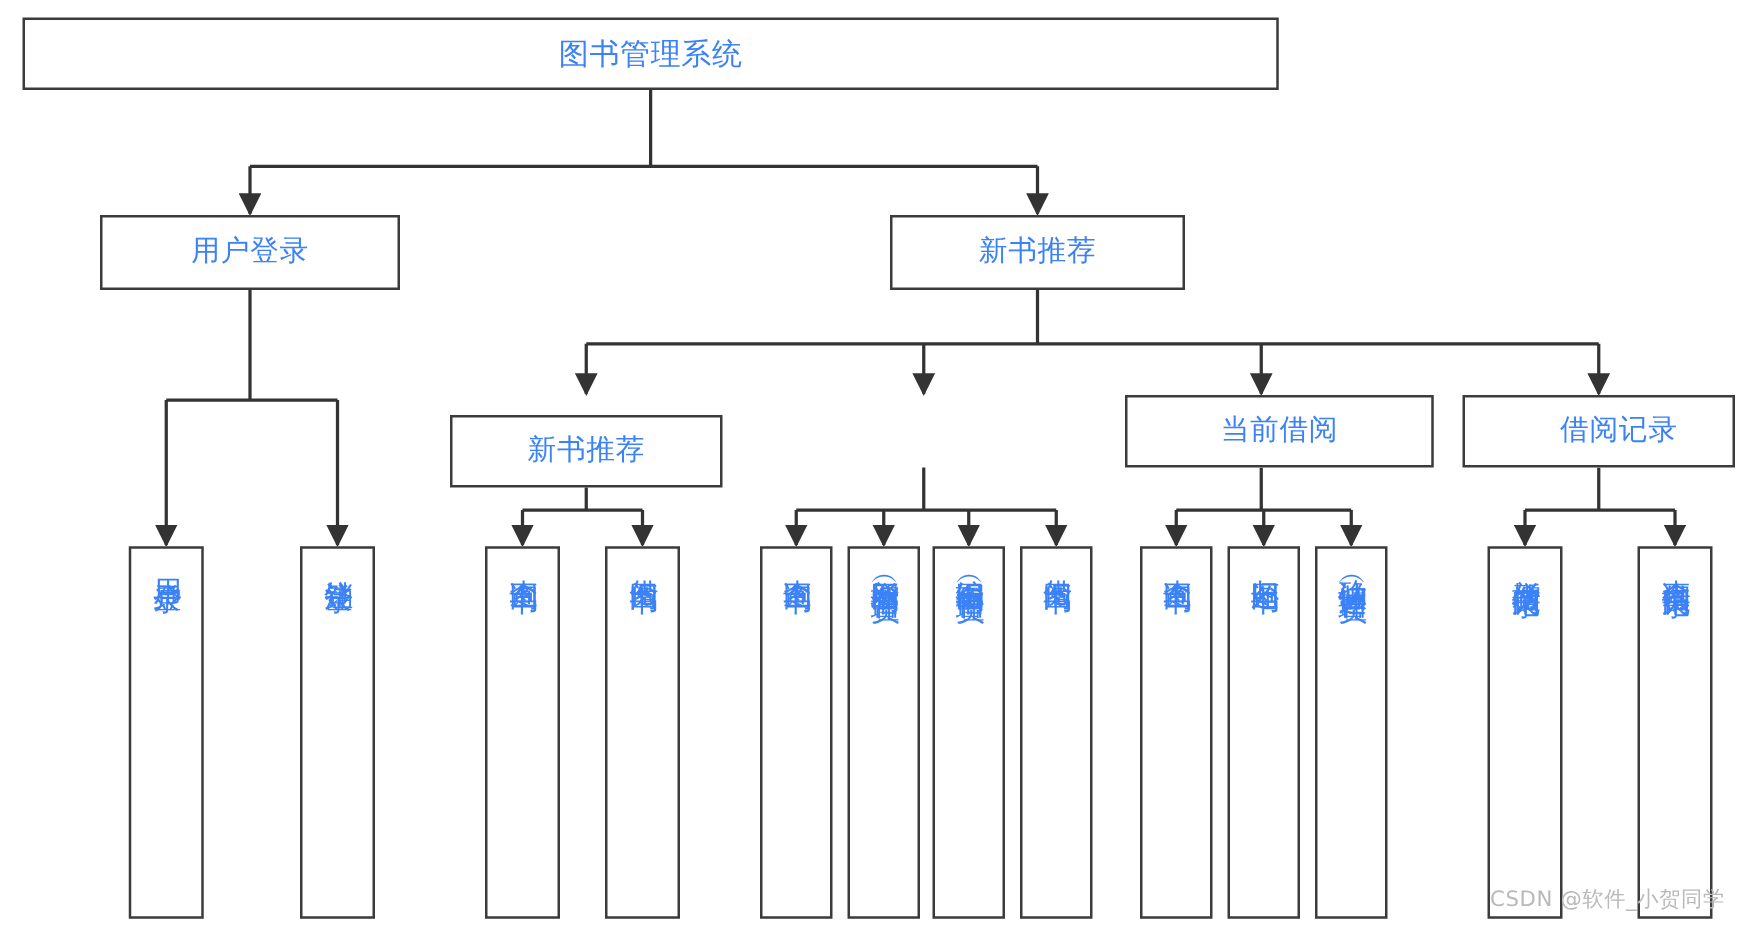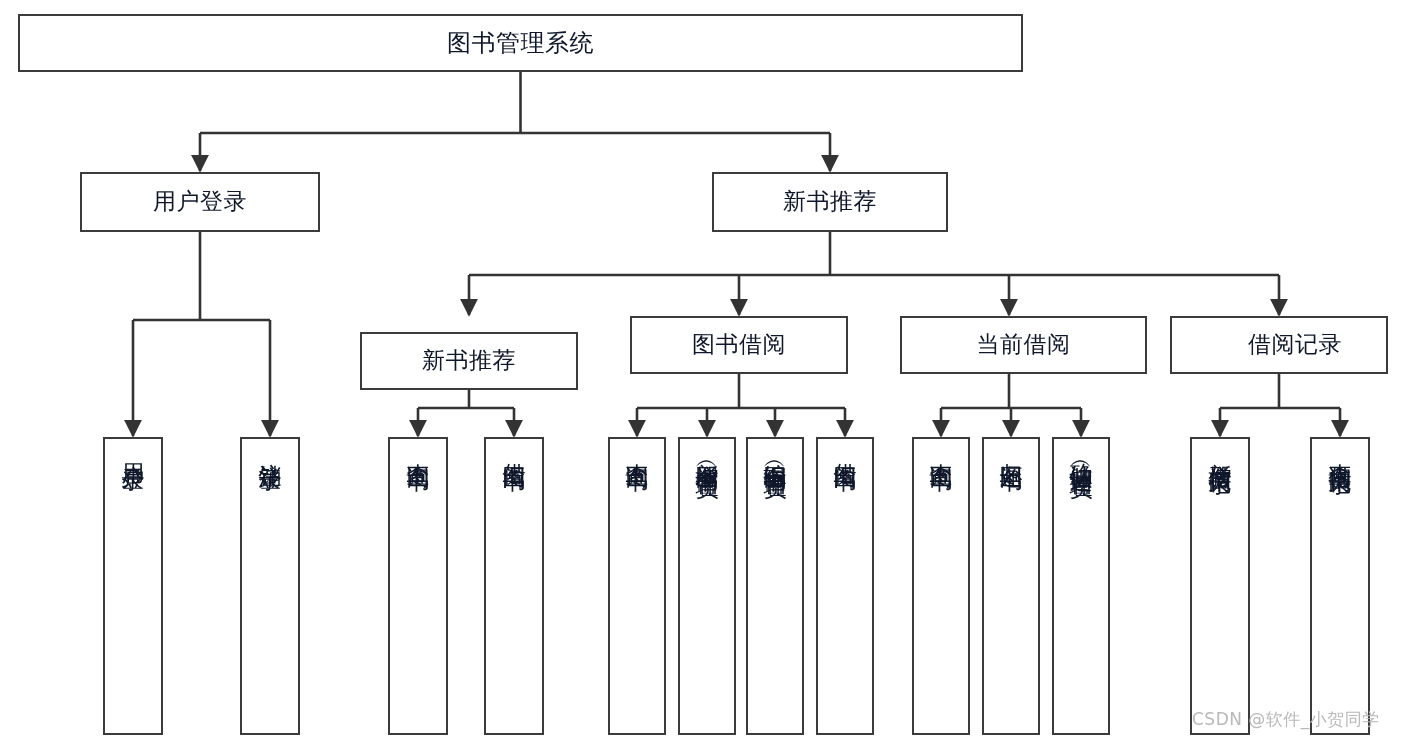--- a/index.html
+++ b/index.html
@@ -31,21 +31,21 @@
     position: absolute;
     box-sizing: border-box;
     background: #ffffff;
     border: 2px solid #3b3b3b;
     display: flex;
     align-items: center;
     justify-content: center;
     z-index: 2;
   }
   .node .label {
-    color: #0f172a;
+    color: #3b82f6;
     letter-spacing: 0.5px;
     line-height: 1.12;
     text-align: left;
     white-space: pre;
   }
   .node.horiz .label {
     font-size: 23px;
   }
   .node.root .label {
     font-size: 24px;
@@ -126,23 +126,20 @@
   <div class="node horiz" style="left: 80px; top: 172px; width: 240px; height: 60px;">
     <span class="label">用户登录</span>
   </div>
   <div class="node horiz" style="left: 712px; top: 172px; width: 236px; height: 60px;">
     <span class="label">新书推荐</span>
   </div>
 
   <div class="node horiz" style="left: 360px; top: 316px; width: 218px; height: 58px; margin-top: 16px;">
     <span class="label">新书推荐</span>
   </div>
-  <div class="node horiz" style="left: 630px; top: 316px; width: 218px; height: 58px;">
-    <span class="label">图书借阅</span>
-  </div>
   <div class="node horiz" style="left: 900px; top: 316px; width: 247px; height: 58px;">
     <span class="label">当前借阅</span>
   </div>
   <div class="node horiz" style="left: 1170px; top: 316px; width: 218px; height: 58px; padding-left: 32px;">
     <span class="label">借阅记录</span>
   </div>
 
   <div class="node vert" style="left: 103px; top: 437px; width: 60px; height: 298px;">
     <span class="label">用户登录</span>
   </div>

